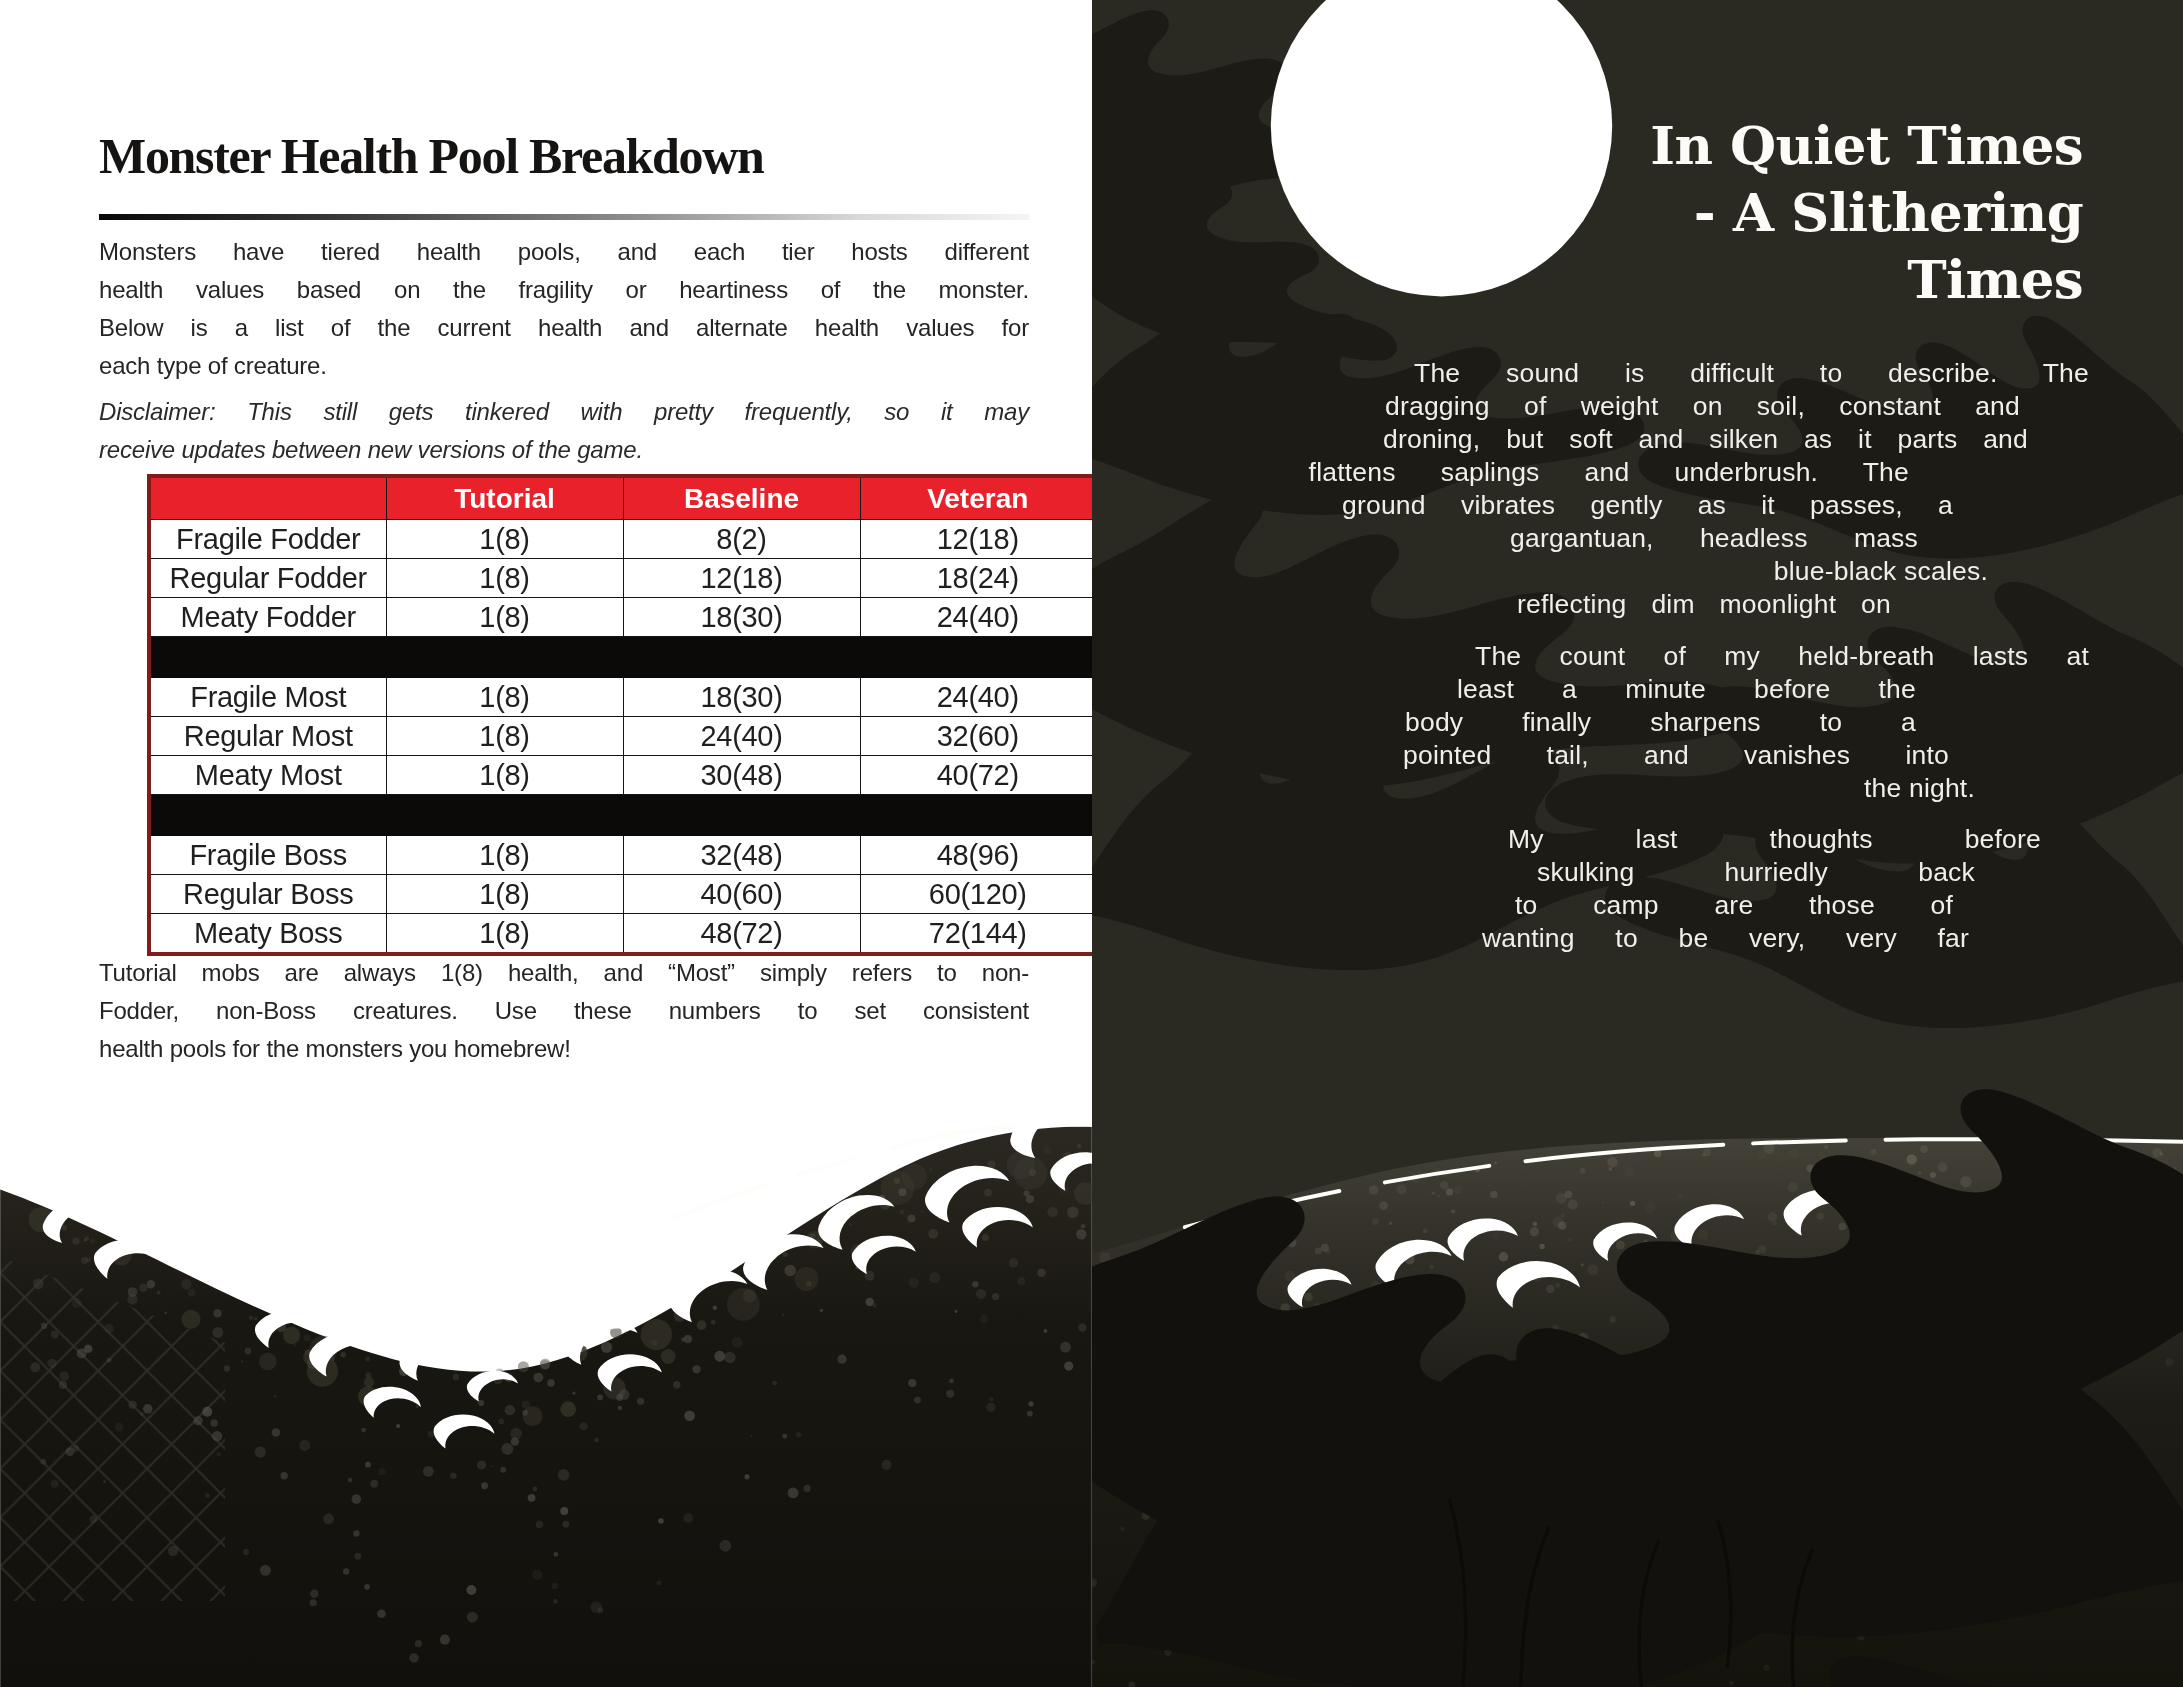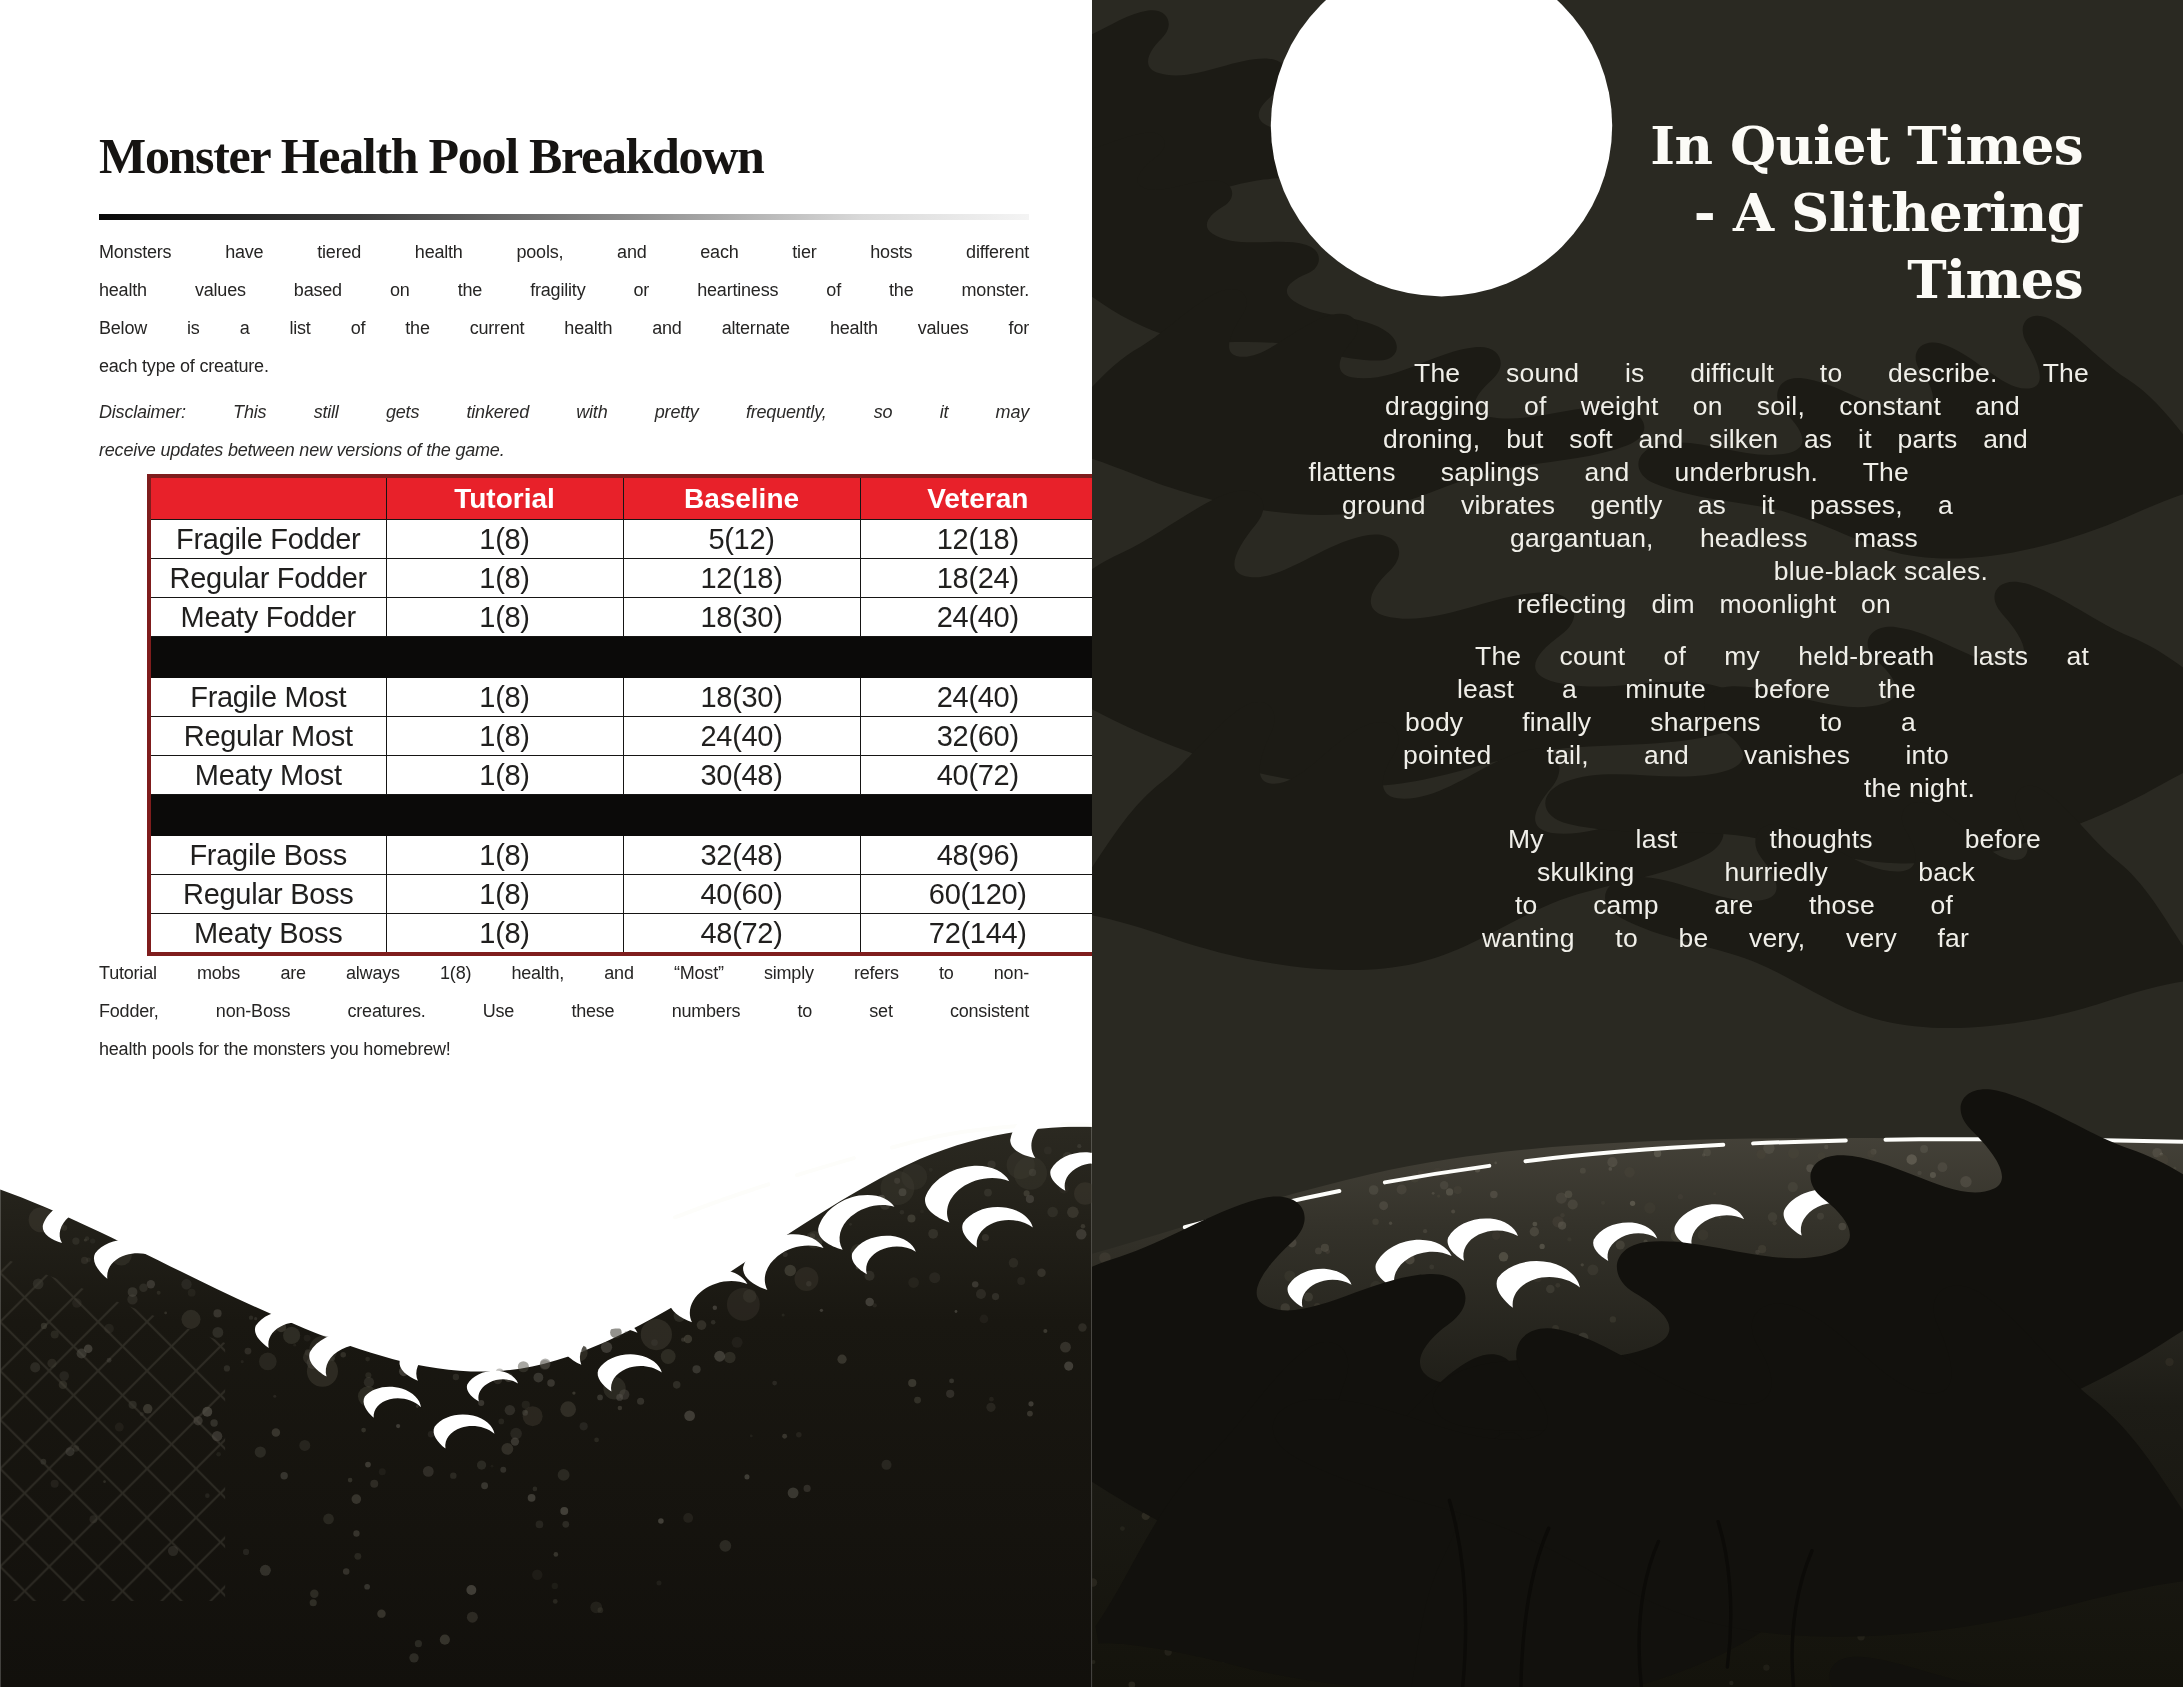--- a/index.html
+++ b/index.html
@@ -9,21 +9,21 @@
   .page-left{left:0;background:#ffffff;}
   .page-right{left:1092px;background:var(--page-dark,#2a2922);}
 
   
   .doc-title{position:absolute;left:99px;top:127px;margin:0;width:939px;
     font-family:Liberation Serif, serif;font-weight:900;font-size:50px;
     letter-spacing:-1.3px;color:#161412;white-space:nowrap;}
   .title-rule{position:absolute;left:99px;top:214px;width:930px;height:6px;
     background:linear-gradient(90deg,#080808 0%,#3d3d3d 28%,#8f8f8f 58%,#d9d9d9 82%,#f4f4f4 100%);}
   .intro,.disclaimer,.footnote{position:absolute;left:99px;width:930px;
-    font-size:18px;line-height:38px;letter-spacing:-0.2px;color:#262524;}
+    font-size:24px;line-height:38px;letter-spacing:-0.2px;color:#262524;}
   .intro{top:233px;}
   .disclaimer{top:393px;font-style:italic;color:#2b2a29;}
   .footnote{top:954px;}
   .jline{text-align:justify;text-align-last:justify;}
   .jline.last{text-align:center;text-align-last:left;}
 
   table.health{position:absolute;left:99px;top:474px;width:952px;
     border-collapse:collapse;table-layout:fixed;border:4px solid #7f1d1d;margin-left:48px;}
   table.health th,table.health td{border:1.3px solid #161514;text-align:center;
     vertical-align:middle;padding:0;}
@@ -73,21 +73,21 @@
           <th></th>
           <th>Tutorial</th>
           <th>Baseline</th>
           <th>Veteran</th>
         </tr>
       </thead>
       <tbody>
         <tr>
           <td>Fragile Fodder</td>
           <td>1(8)</td>
-          <td>5(12)</td>
+          <td>8(2)</td>
           <td>12(18)</td>
         </tr>
         <tr>
           <td>Regular Fodder</td>
           <td>1(8)</td>
           <td>12(18)</td>
           <td>18(24)</td>
         </tr>
         <tr>
           <td>Meaty Fodder</td>

